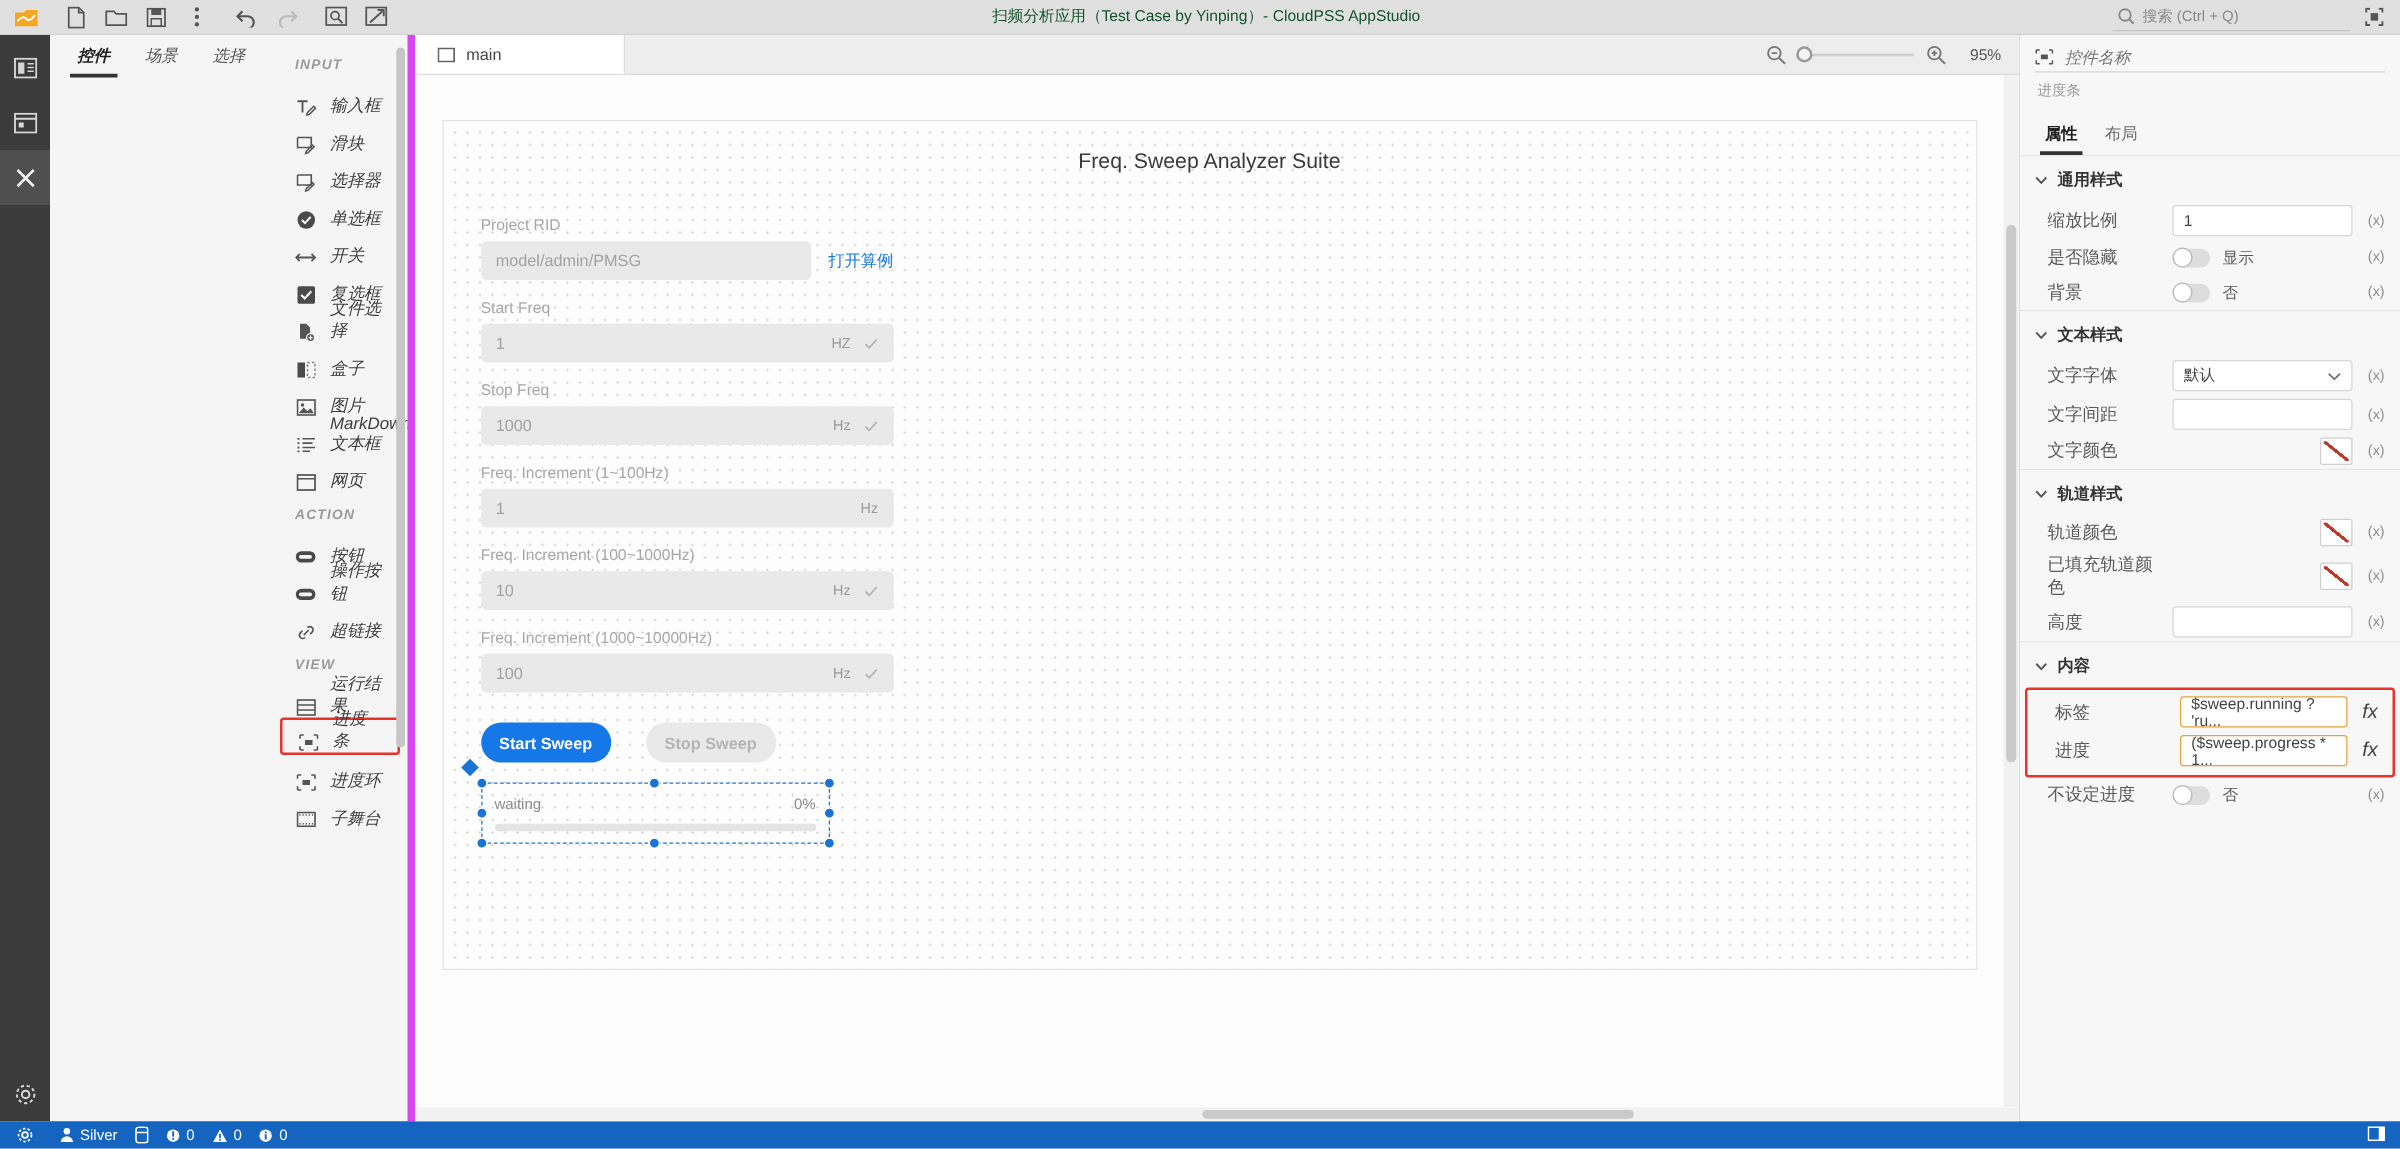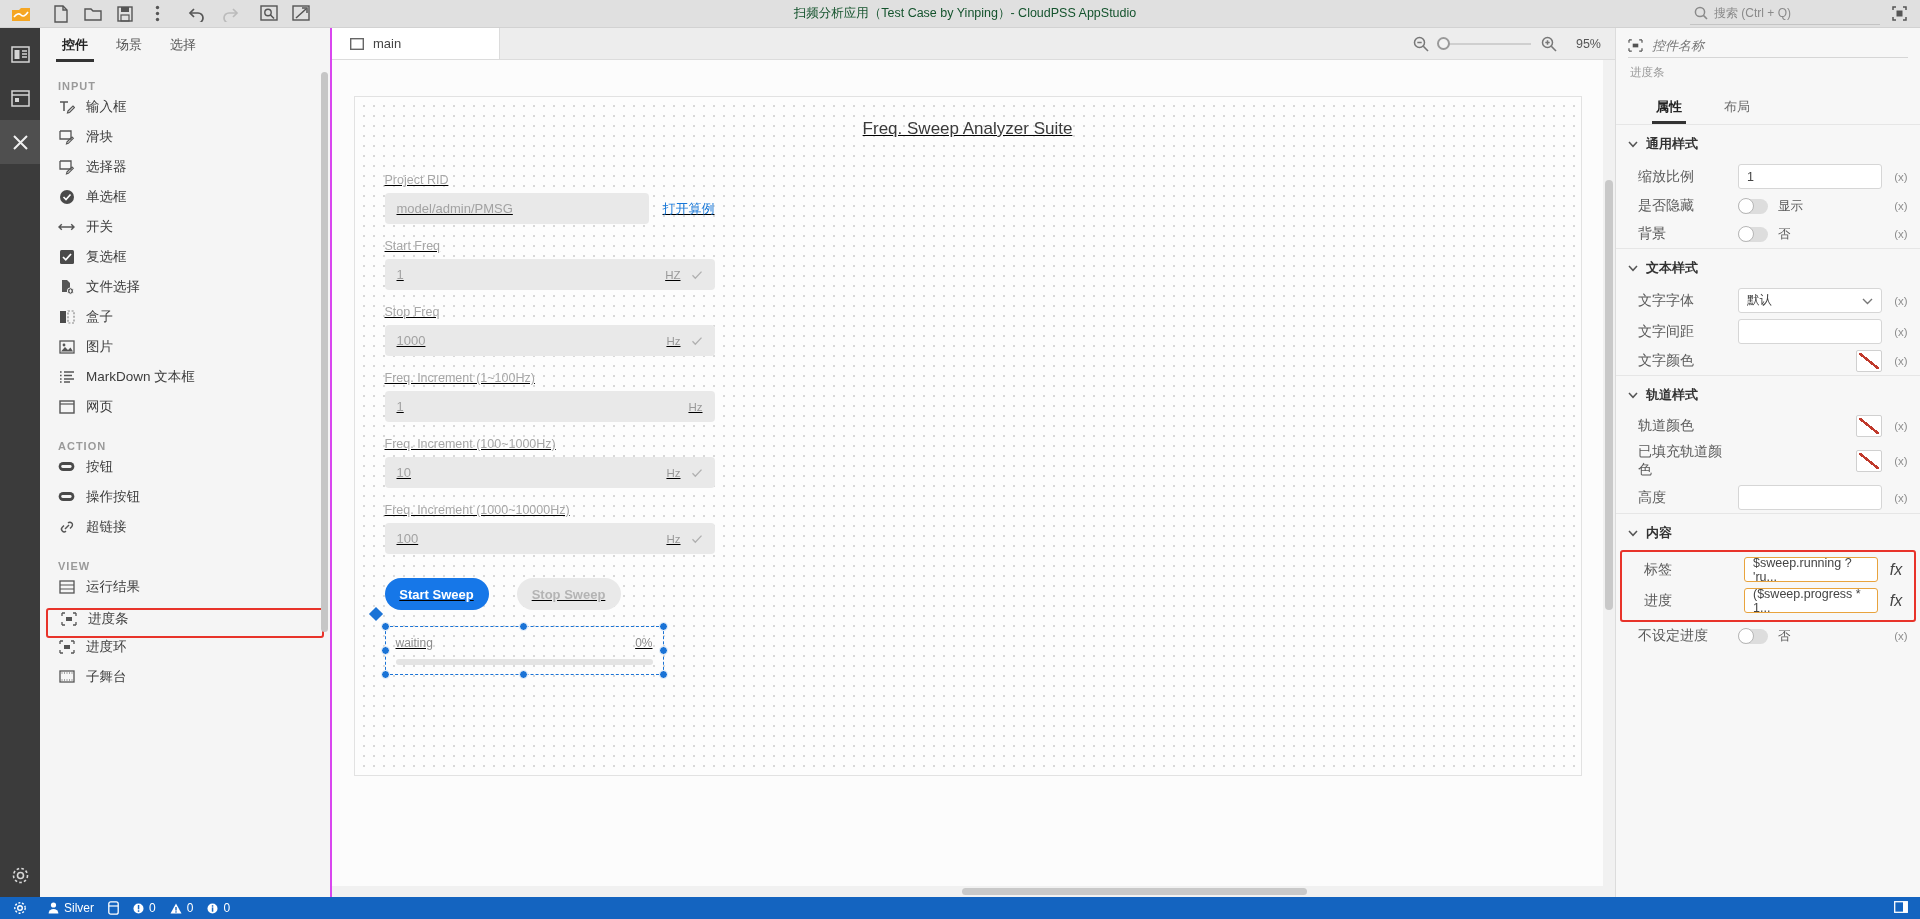--- a/index.html
+++ b/index.html
@@ -47,38 +47,38 @@
   }
   .rail-item {
     width: 40px; height: 44px; display: flex; align-items: center; justify-content: center;
     cursor: pointer;
   }
   .rail-item.active { background: #4f4f4f; }
   .rail-spacer { flex: 1; }
 
   
   .leftpanel {
-    width: 292px; flex: 0 0 292px; background: #f5f5f5; display: flex; flex-direction: column;
-    border-right: 2px solid #d946ef; min-height: 0;
+    width: 292px; flex: 0 0 292px; background: #f5f5f5; display: flex; 
+    border-right: 6px solid #d946ef; min-height: 0; font-style: italic;
   }
   .lp-tabs { display: flex; height: 34px; align-items: stretch; padding: 0 8px; background: #f5f5f5; }
   .lp-tab {
     padding: 0 14px; display: flex; align-items: center; font-size: 13px; color: #555;
     cursor: pointer; position: relative;
   }
   .lp-tab.active { color: #222; font-weight: bold; }
   .lp-tab.active::after {
     content: ""; position: absolute; left: 8px; right: 8px; bottom: 0; height: 3px; background: #333;
   }
   .lp-list { flex: 1; overflow: hidden; position: relative; padding-top: 6px; }
   .lp-group {
     font-size: 11px; letter-spacing: 1px; color: #9a9a9a; padding: 12px 0 6px 18px; font-weight: bold;
   }
   .lp-item {
-    display: flex; align-items: flex-start; gap: 11px; padding: 0 18px; height: 30px; cursor: pointer;
+    display: flex; align-items: flex-end; gap: 11px; padding: 0 18px; height: 30px; cursor: pointer;
     font-size: 13.5px; color: #3d3d3d;
   }
   .lp-item .ico { width: 17px; height: 17px; display:flex; align-items:center; justify-content:center; flex:0 0 17px; }
   .lp-item.highlight {
     border: 2px solid #e8332a; border-radius: 3px; margin: 0 6px 0 6px; padding-left: 12px; height: 30px;
   }
   .lp-scrollbar {
     position: absolute; right: 2px; top: 6px; width: 7px; bottom: 12px;
   }
   .lp-scrollthumb { position: absolute; top: 4px; width: 7px; height: 560px; background: #c6c6c6; border-radius: 4px; }
@@ -102,21 +102,21 @@
     border-radius: 50%; background: #f3f3f3;
   }
   .zlabel { font-size: 12.5px; color: #555; min-width: 34px; text-align: right; }
 
   .canvaswrap { flex: 1; background: #fcfcfc; position: relative; overflow: hidden; display: flex; }
   .canvas-scroll { flex: 1; position: relative; padding: 36px 20px 0 20px; display: flex; justify-content: center; }
   .stage {
     width: 1228px; height: 680px; background: #fdfdfd; border: 1px solid #e2e2e2;
     position: relative;
     background-image: radial-gradient(#d8d8d8 1px, transparent 1px);
-    background-size: 10px 10px; background-position: 4px 4px; text-decoration: underline;
+    background-size: 10px 10px; background-position: 4px 4px;
   }
   .stage-title {
     text-align: center; font-size: 17px; color: #3a3a3a; padding-top: 22px; font-weight: normal;
   }
   .form { padding: 34px 0 0 30px; width: 360px; }
   .fld { margin-bottom: 15px; position: relative; }
   .fld-label { font-size: 12.5px; color: #a7a7a7; margin-bottom: 6px; }
   .fld-input {
     height: 31px; background: #e9e9e9; border-radius: 4px; display: flex; align-items: center;
     padding: 0 12px; font-size: 13px; color: #a2a2a2; position: relative;
@@ -168,21 +168,21 @@
     display: flex; flex-direction: column; min-height: 0; overflow: hidden;
   }
   .rp-head { padding: 10px 12px 6px 12px; }
   .rp-namerow { display: flex; align-items: center; gap: 9px; border-bottom: 1px solid #d6d6d6; padding-bottom: 4px;}
   .rp-namerow input {
     border: none; background: transparent; outline: none; font-size: 13px; color: #9a9a9a;
     font-style: italic; flex: 1; font-family: inherit;
   }
   .rp-subtitle { font-size: 11.5px; color: #9a9a9a; padding: 7px 0 0 2px; }
   .rp-tabs { display: flex; gap: 6px; padding: 8px 12px 0 12px; }
-  .rp-tab { font-size: 13px; color: #6a6a6a; padding: 4px 8px 8px 8px; cursor: pointer; position: relative; margin-left: 20px; }
+  .rp-tab { font-size: 13px; color: #6a6a6a; padding: 4px 8px 8px 8px; cursor: pointer; position: relative; }
   .rp-tab.active { color: #222; font-weight: bold; }
   .rp-tab.active::after { content:""; position:absolute; left:4px; right:4px; bottom:0; height:3px; background:#333; }
   .rp-body { flex: 1; overflow: hidden; }
   .rp-section-head {
     display: flex; align-items: center; gap: 8px; padding: 10px 12px 8px 12px;
     font-size: 13px; font-weight: bold; color: #333; cursor: pointer;
     border-top: 1px solid #e6e6e6;
   }
   .rp-row {
     display: flex; align-items: center; padding: 3px 8px 3px 22px; min-height: 28px; gap: 8px;

